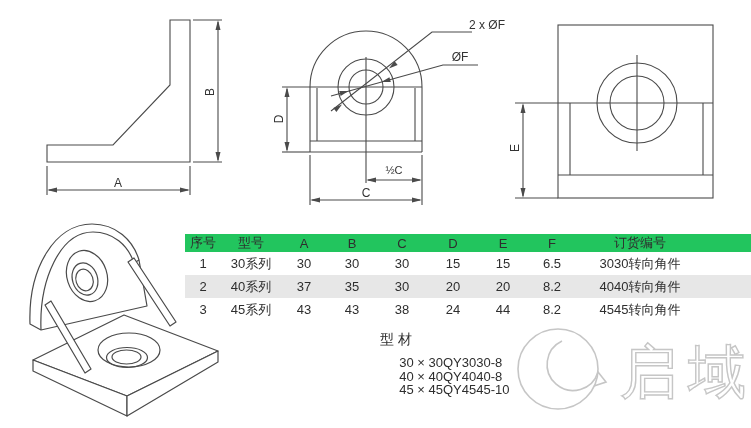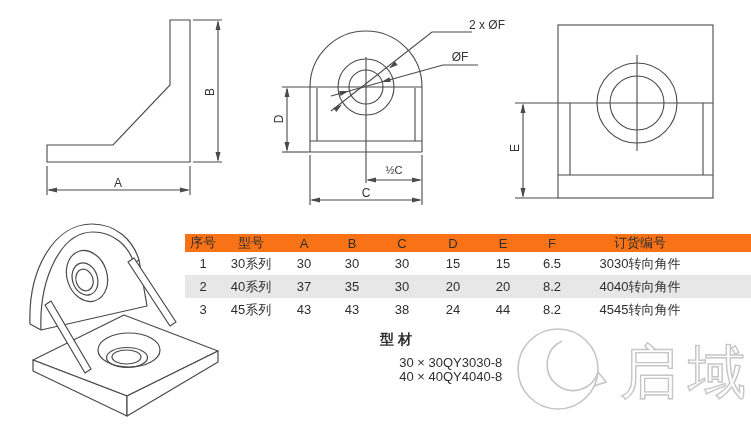--- a/index.html
+++ b/index.html
@@ -12,26 +12,26 @@
     position:absolute;font-size:12px;color:#333;white-space:nowrap;
     transform:translate(-50%,-50%);line-height:12px;
   }
   .dim-label.rot{transform:translate(-50%,-50%) rotate(-90deg);}
   .dim-label.small{font-size:11px;}
   #spec-table{
     position:absolute;left:185px;top:234px;width:566px;
     border-collapse:collapse;table-layout:fixed;
     font-size:13px;color:#2e2e2e;
   }
-  #spec-table th{font-weight:normal;height:18px;background:#f97316;padding:0;text-align:center;vertical-align:middle;}
+  #spec-table th{font-weight:normal;height:18px;background:#22c55e;padding:0;text-align:center;vertical-align:middle;}
   #spec-table td{height:23px;padding:0;text-align:center;vertical-align:middle;}
   #spec-table tr.alt td{background:#e7e7e7;}
   #spec-table .order-col{padding-right:48px;}
   #profile-block{position:absolute;left:380px;top:331px;color:#2e2e2e;}
-  #profile-title{font-weight:bold;font-size:14px;margin-bottom:7px;}
+  #profile-title{font-weight:normal;font-size:14px;margin-bottom:7px;}
   .profile-row{display:flex;font-size:13px;line-height:13.5px;text-align:right;}
   .profile-size{width:63px;}
 </style>
 </head>
 <body>
 
 <svg id="canvas-svg" width="751" height="428" viewBox="0 0 751 428" xmlns="http://www.w3.org/2000/svg">
 
   <g id="wm" stroke="#c6c6c6" fill="none" stroke-width="1.6">
     <circle cx="558" cy="369" r="40"></circle>
@@ -209,13 +209,17 @@
 <div id="profile-block">
   <div id="profile-title">型 材</div>
   <div class="profile-row">
     <span class="profile-size">30 × 30</span>
     <span class="profile-code">QY3030-8</span>
   </div>
   <div class="profile-row">
     <span class="profile-size">40 × 40</span>
     <span class="profile-code">QY4040-8</span>
   </div>
+  <div class="profile-row">
+    <span class="profile-size">45 × 45</span>
+    <span class="profile-code">QY4545-10</span>
+  </div>
 </div>
 
 </body></html>

